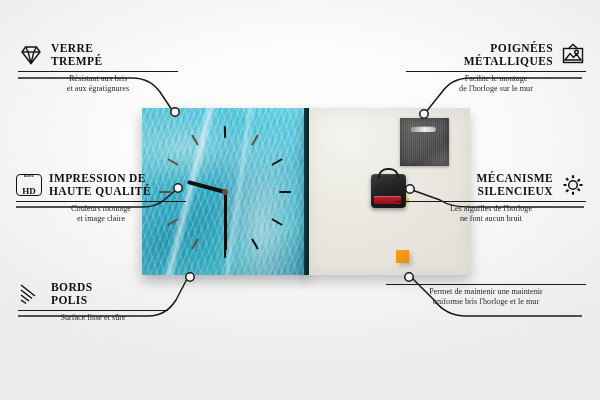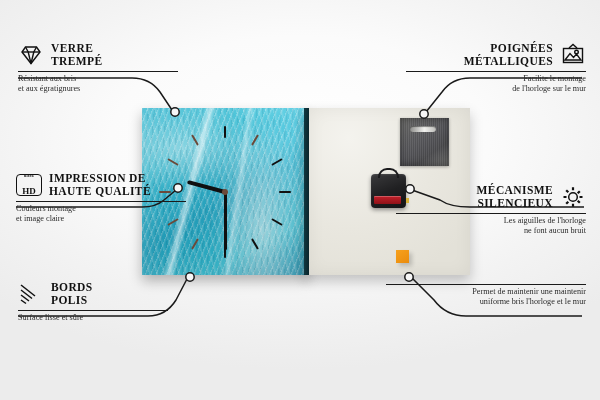--- a/index.html
+++ b/index.html
@@ -101,21 +101,21 @@
     box-shadow:3px 3px 4px rgba(0,0,0,.18);
   }
 
   
   .callout{position:absolute;}
   .callout .title{
     font-weight:bold;letter-spacing:.4px;color:#111;font-size:11.5px;line-height:13px;
     text-transform:uppercase;white-space:nowrap;
   }
   .callout .rule{height:1px;background:#1a1a1a;margin:3px 0 2px;}
-  .callout .desc{font-size:8.2px;line-height:10px;color:#2a2a2a;}
+  .callout .desc{font-size:8.2px;line-height:10px;color:#2a2a2a;text-align:center;}
 
   .left{text-align:left;}
   .right{text-align:right;}
   .head{display:flex;align-items:center;gap:7px;}
   .right .head{justify-content:flex-end;}
   .ico{flex:0 0 auto;color:#111;display:block;}
 
   
   .hdbox{
     width:24px;height:20px;border:1.6px solid #111;border-radius:4px;
@@ -283,21 +283,21 @@
           <path d="M5,17 L10,10.5 L13.5,14.5 L16.5,11 L21,17 Z"></path>
           <circle cx="16.5" cy="9" r="1.8"></circle>
         </g>
       </svg>
     </div>
     <div class="rule"></div>
     <div class="desc">Facilite le montage</div>
     <div class="desc">de l'horloge sur le mur</div>
   </div>
 
-  <div class="callout right" style="right:14px;top:184px;width:190px">
+  <div class="callout right" style="right:14px;top:172px;width:190px">
     <div class="head">
       <div>
         <div class="title">MÉCANISME</div>
         <div class="title">SILENCIEUX</div>
       </div>
       <svg class="ico" width="26" height="24" viewBox="0 0 26 24">
         <g fill="none" stroke="#111" stroke-width="1.5">
           <circle cx="13" cy="12" r="4.3"></circle>
           <path d="M13,2.2 L13,5.2 M13,18.8 L13,21.8 M3.5,12 L6.5,12 M19.5,12 L22.5,12
                    M6.2,5.2 L8.3,7.3 M17.7,15.7 L19.8,17.8 M6.2,18.8 L8.3,16.7 M17.7,8.3 L19.8,6.2" stroke-width="2.2" stroke-linecap="butt"></path>

